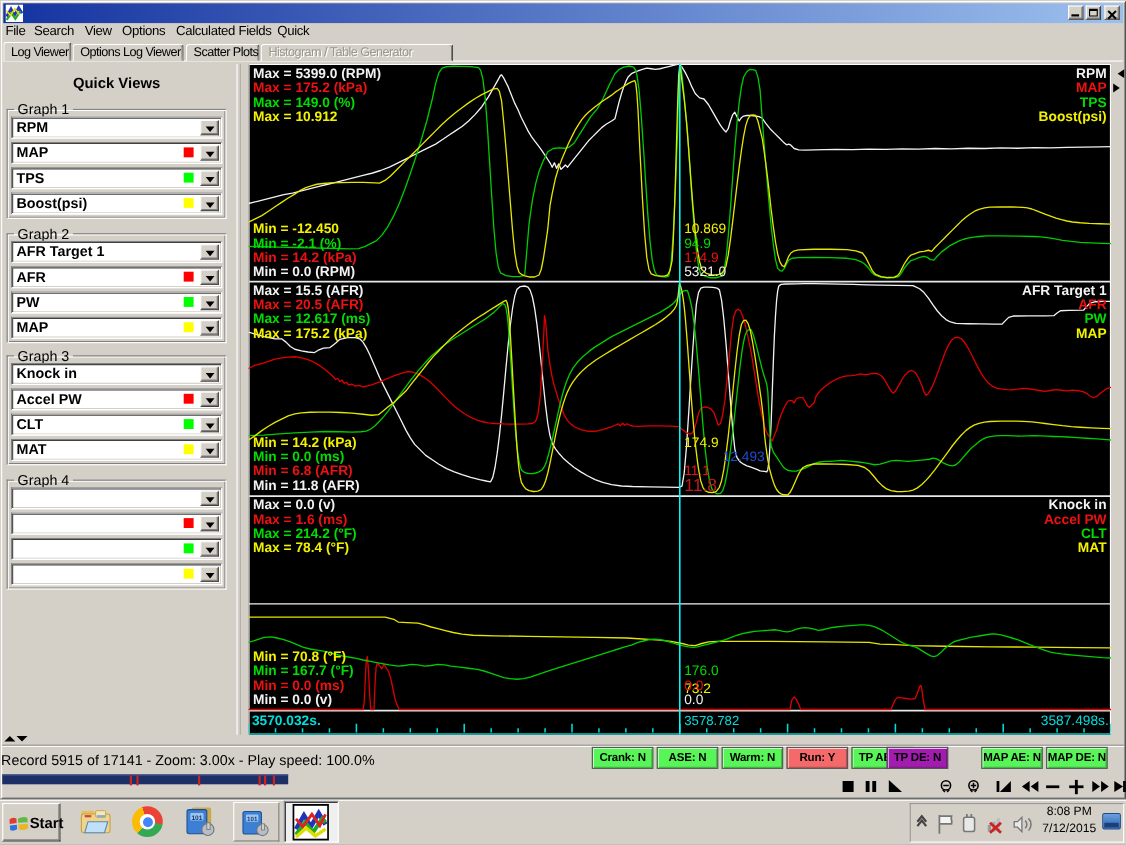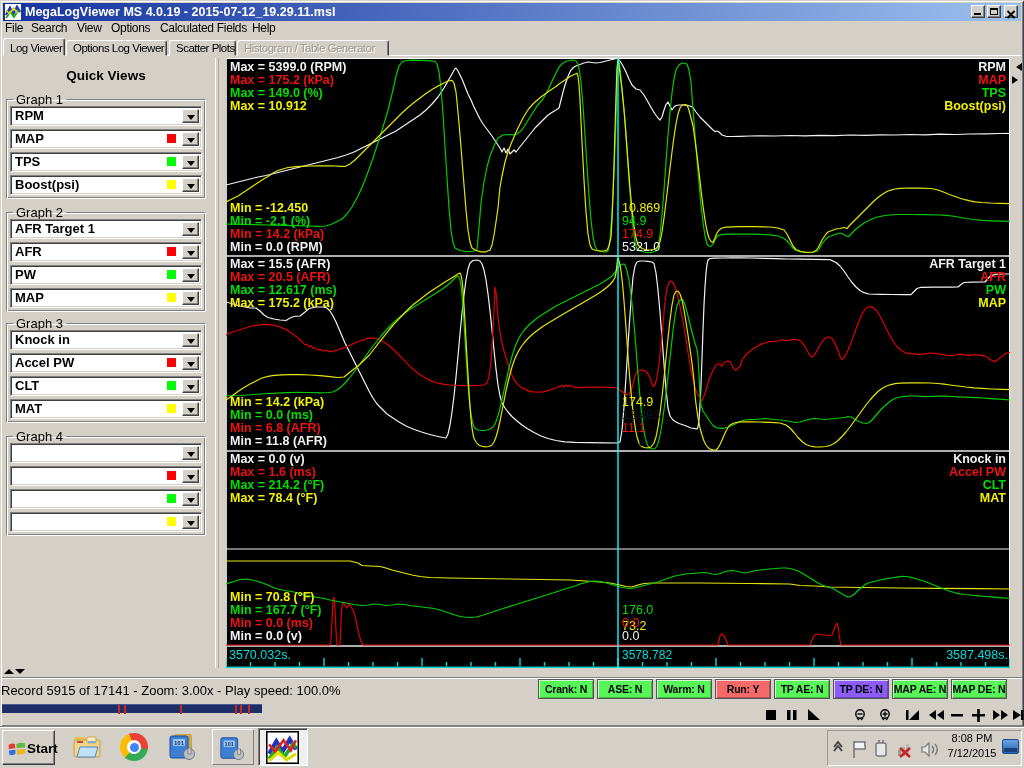--- a/index.html
+++ b/index.html
@@ -32,45 +32,44 @@
   box-shadow:inset 1px 1px 0 #d4d0c8, inset -1px -1px 0 #404040, inset 2px 2px 0 #fff, inset -2px -2px 0 #808080;"></div>
 
 <div style="position:absolute;left:3px;top:3px;width:1018px;height:18px;
   background:linear-gradient(90deg,#1533a0,#9cc0ee);">
   <svg style="position:absolute;left:2px;top:1px" width="16" height="16" viewBox="0 0 32 32">
     <rect width="32" height="32" fill="#fff"></rect>
     <polyline points="2,22 10,8 16,20 24,6 30,16" fill="none" stroke="#2233bb" stroke-width="5"></polyline>
     <polyline points="2,28 11,16 18,26 27,12" fill="none" stroke="#22aa22" stroke-width="4"></polyline>
     <polyline points="2,12 9,20 17,8 25,18" fill="none" stroke="#dddd00" stroke-width="3"></polyline>
   </svg>
-  <div style="position:absolute;left:22px;top:2px;color:#fff;font-weight:bold;font-size:12.5px;white-space:nowrap">MegaLogViewer MS 4.0.19 - 2015-07-12_19.29.11.msl</div>
   <div class="tb" style="right:36px;top:2px;width:14px;height:13px">
       <div style="position:absolute;left:2px;bottom:2px;width:7px;height:2.5px;background:#000"></div>
     </div>
   <div class="tb" style="right:20px;top:2px;width:14px;height:13px">
       <div style="position:absolute;left:2px;top:2px;width:8px;height:7px;border:1.5px solid #000;border-top-width:2.5px"></div>
     </div>
   <div class="tb" style="right:3px;top:2px;width:14px;height:13px">
     <svg width="12" height="11" viewBox="0 0 12 11">
         <path d="M2.5 2 L9.5 9 M9.5 2 L2.5 9" stroke="#000" stroke-width="1.8"></path>
       </svg></div>
 </div>
 
 <div class="menu" style="left:5px">File</div>
 <div class="menu" style="left:31px">Search</div>
 <div class="menu" style="left:77px">View</div>
 <div class="menu" style="left:111px">Options</div>
 <div class="menu" style="left:160px">Calculated Fields</div>
-<div class="menu" style="left:252px">Help</div>
+<div class="menu" style="left:252px">Quick</div>
 
 <div style="position:absolute;left:3px;top:55px;width:1018px;height:2px;border-top:1px solid #fff"></div>
 <div class="tab" style="left:3px;top:38px;width:62px;height:18px;padding-top:2.5px;z-index:3;font-size:11.5px">Log Viewer</div>
 <div class="tab" style="left:66px;top:40px;width:101px;height:16px;font-size:11.5px">Options Log Viewer</div>
 <div class="tab" style="left:169px;top:40px;width:67px;height:16px;font-size:11.5px">Scatter Plots</div>
-<div class="tab" style="left:237px;top:40px;width:152px;height:16px;font-size:11.5px;color:#9a968a;text-shadow:1px 1px 0 #fff">Histogram / Table Generator</div>
+<div class="tab" style="left:237px;top:40px;width:175px;height:16px;font-size:11.5px;color:#9a968a;text-shadow:1px 1px 0 #fff">Histogram / Table Generator</div>
 
 <div style="position:absolute;left:0;top:68px;width:212px;text-align:center;font-weight:bold;font-size:13.5px">Quick Views</div>
 <fieldset class="grp" style="top:92px">
     <legend>Graph 1</legend>
   </fieldset>
 <div class="combo" style="left:10px;top:105.5px">
     <div style="position:absolute;left:4px;top:1px;font-weight:bold;font-size:13px">RPM</div>
     <div class="cbtn">
       <div class="arr"></div>
     </div>
@@ -234,56 +233,56 @@
 <div class="gl" style="top:297.1px;color:#f2f200;font-size:12.5px;left:230px;">Max = 175.2 (kPa)</div>
 <div class="gl" style="top:395.5px;color:#f2f200;font-size:12.5px;left:230px;">Min = 14.2 (kPa)</div>
 <div class="gl" style="top:408.7px;color:#00dd00;font-size:12.5px;left:230px;">Min = 0.0 (ms)</div>
 <div class="gl" style="top:421.9px;color:#ee1111;font-size:12.5px;left:230px;">Min = 6.8 (AFR)</div>
 <div class="gl" style="top:435.1px;color:#f2f2f2;font-size:12.5px;left:230px;">Min = 11.8 (AFR)</div>
 <div class="gl" style="top:257.5px;color:#f2f2f2;font-size:12.5px;right:18px;">AFR Target 1</div>
 <div class="gl" style="top:270.7px;color:#ee1111;font-size:12.5px;right:18px;">AFR</div>
 <div class="gl" style="top:283.9px;color:#00dd00;font-size:12.5px;right:18px;">PW</div>
 <div class="gl" style="top:297.1px;color:#f2f200;font-size:12.5px;right:18px;">MAP</div>
 <div class="gl" style="top:395.5px;color:#f2f200;font-size:12.5px;font-weight:normal;left:622px;">174.9</div>
-<div class="gl" style="top:408.7px;color:#0f172a;font-size:12.5px;font-weight:normal;left:622px;">12.493</div>
+<div class="gl" style="top:408.7px;color:#1d4ed8;font-size:12.5px;font-weight:normal;left:622px;padding-left:35px;">12.493</div>
 <div class="gl" style="top:421.9px;color:#ee1111;font-size:12.5px;font-weight:normal;left:622px;">11.1</div>
-<div class="gl" style="top:435.1px;color:#000000;font-size:13px;font-weight:normal;left:622px;">11.8</div>
+<div class="gl" style="top:435.1px;color:#b91c1c;font-size:16px;font-weight:normal;left:622px;">11.8</div>
 <div class="gl" style="top:452.5px;color:#f2f2f2;font-size:12.5px;left:230px;">Max = 0.0 (v)</div>
 <div class="gl" style="top:465.7px;color:#ee1111;font-size:12.5px;left:230px;">Max = 1.6 (ms)</div>
 <div class="gl" style="top:478.9px;color:#00dd00;font-size:12.5px;left:230px;">Max = 214.2 (°F)</div>
 <div class="gl" style="top:492.1px;color:#f2f200;font-size:12.5px;left:230px;">Max = 78.4 (°F)</div>
 <div class="gl" style="top:590.5px;color:#f2f200;font-size:12.5px;left:230px;">Min = 70.8 (°F)</div>
 <div class="gl" style="top:603.7px;color:#00dd00;font-size:12.5px;left:230px;">Min = 167.7 (°F)</div>
 <div class="gl" style="top:616.9px;color:#ee1111;font-size:12.5px;left:230px;">Min = 0.0 (ms)</div>
 <div class="gl" style="top:630.1px;color:#f2f2f2;font-size:12.5px;left:230px;">Min = 0.0 (v)</div>
 <div class="gl" style="top:452.5px;color:#f2f2f2;font-size:12.5px;right:18px;">Knock in</div>
 <div class="gl" style="top:465.7px;color:#ee1111;font-size:12.5px;right:18px;">Accel PW</div>
 <div class="gl" style="top:478.9px;color:#00dd00;font-size:12.5px;right:18px;">CLT</div>
 <div class="gl" style="top:492.1px;color:#f2f200;font-size:12.5px;right:18px;">MAT</div>
 <div class="gl" style="top:620px;color:#f2f200;font-size:12.5px;font-weight:normal;left:622px;">73.2</div>
 <div class="gl" style="top:603.7px;color:#00dd00;font-size:12.5px;font-weight:normal;left:622px;">176.0</div>
 <div class="gl" style="top:616.9px;color:#ee1111;font-size:12.5px;font-weight:normal;left:622px;">0.0</div>
 <div class="gl" style="top:630.1px;color:#f2f2f2;font-size:12.5px;font-weight:normal;left:622px;">0.0</div>
-<div class="gl" style="top:649px;color:#00dddd;font-size:12.5px;font-weight:normal;left:229px;">3570.032s.</div>
+<div class="gl" style="top:649px;color:#00dddd;font-size:12.5px;font-weight:bold;left:229px;">3570.032s.</div>
 <div class="gl" style="top:649px;color:#00dddd;font-size:12px;font-weight:normal;left:622px;">3578.782</div>
 <div class="gl" style="top:649px;color:#00dddd;font-size:12.5px;font-weight:normal;right:16px;">3587.498s.</div>
 
 <div style="position:absolute;left:4px;top:669px;width:0;height:0;border:5px solid transparent;border-bottom:5px solid #000;border-top-width:0"></div>
 <div style="position:absolute;left:15px;top:669px;width:0;height:0;border:5px solid transparent;border-top:5px solid #000;border-bottom-width:0"></div>
 
 <div style="position:absolute;left:2px;top:677px;width:1020px;height:2px;border-top:1px solid #808080;border-bottom:1px solid #fff"></div>
 
 <div style="position:absolute;left:1px;top:683px;font-size:13px;white-space:nowrap">Record 5915 of 17141 - Zoom: 3.00x - Play speed: 100.0%</div>
 
 <div class="ind" style="left:538px;background:#57f557">Crank: N</div>
 <div class="ind" style="left:597px;background:#57f557">ASE: N</div>
 <div class="ind" style="left:656px;background:#57f557">Warm: N</div>
 <div class="ind" style="left:715px;background:#f46a6a">Run: Y</div>
 <div class="ind" style="left:774px;background:#57f557">TP AE: N</div>
-<div class="ind" style="left:833px;background:#8b5cf6">TP DE: N</div>
+<div class="ind" style="left:806px;background:#a21caf">TP DE: N</div>
 <div class="ind" style="left:892px;background:#57f557">MAP AE: N</div>
 <div class="ind" style="left:951px;background:#57f557">MAP DE: N</div>
 
 <div style="position:absolute;left:2px;top:704px;width:260px;height:9px;background:#1c2f66;border-top:1px solid #4a5a96">
     <div style="position:absolute;left:116px;top:0;width:2px;height:9px;background:#cc2222"></div>
     <div style="position:absolute;left:122px;top:0;width:2px;height:9px;background:#cc2222"></div>
     <div style="position:absolute;left:178px;top:0;width:2px;height:9px;background:#cc2222"></div>
     <div style="position:absolute;left:233px;top:0;width:2px;height:9px;background:#cc2222"></div>
     <div style="position:absolute;left:238px;top:0;width:2px;height:9px;background:#cc2222"></div>
     <div style="position:absolute;left:246px;top:0;width:2px;height:9px;background:#cc2222"></div>

